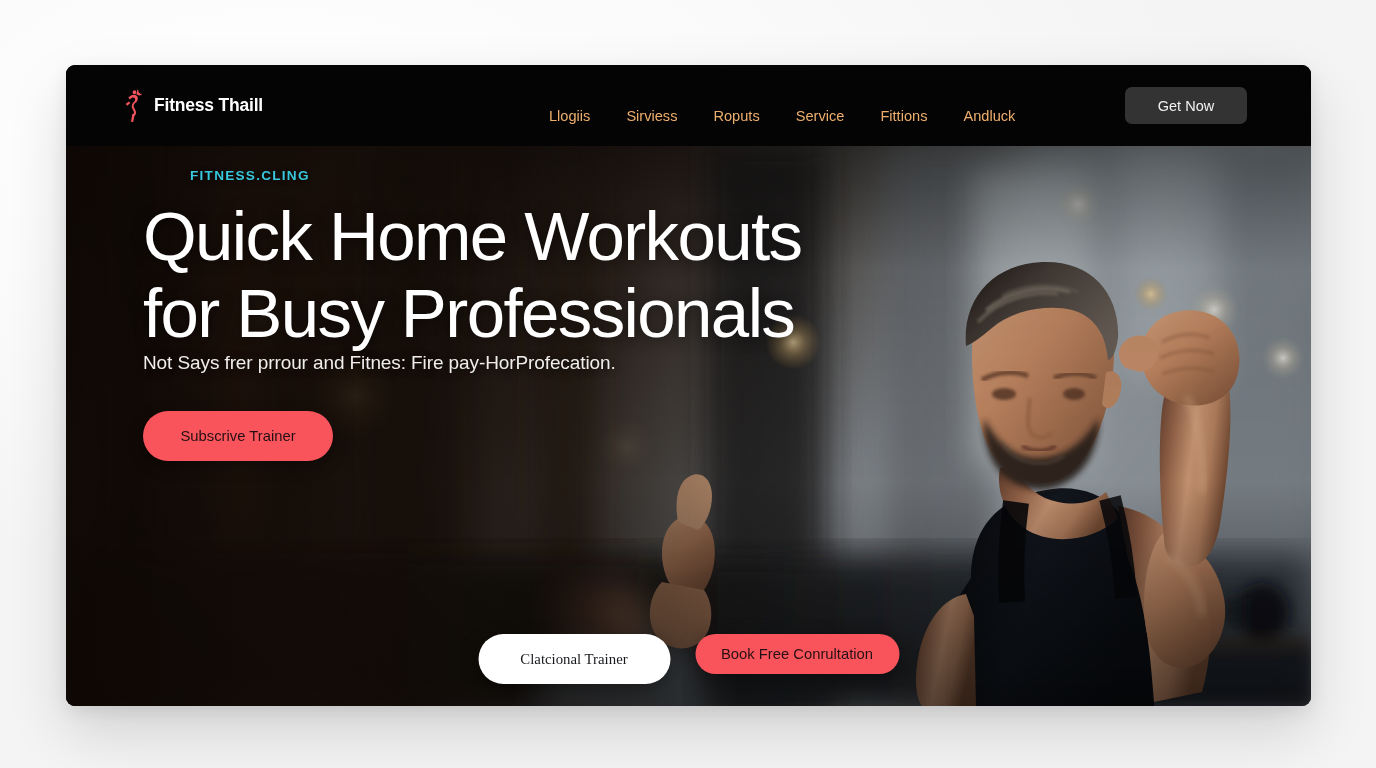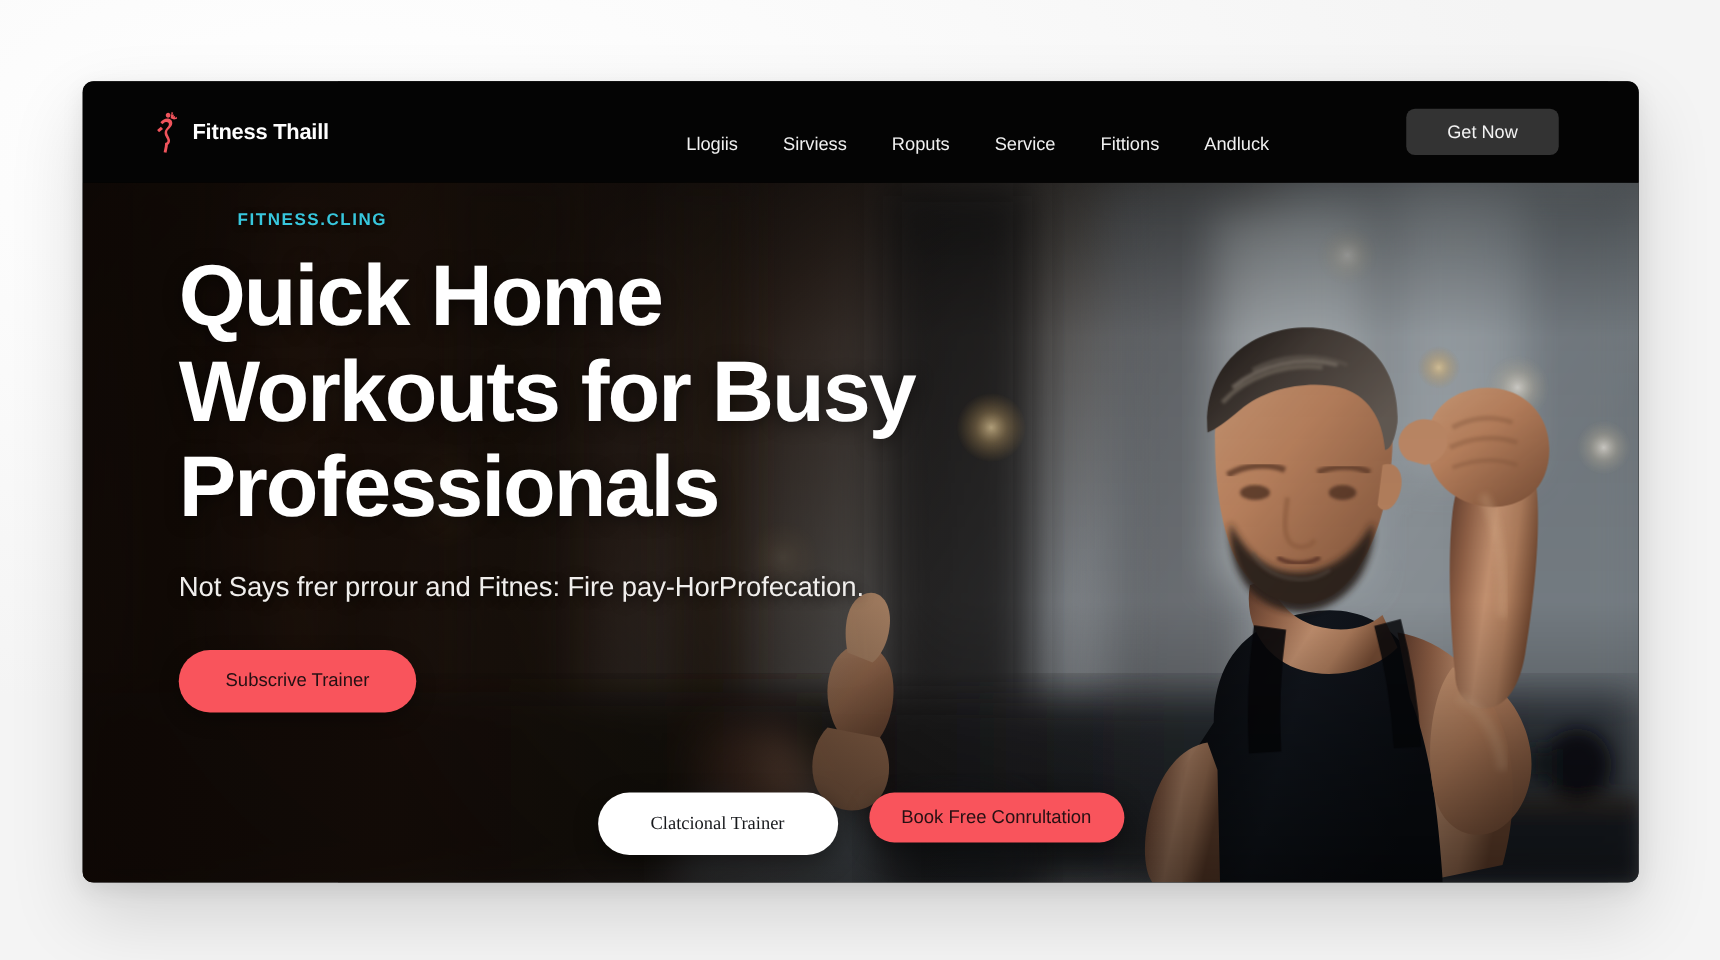--- a/index.html
+++ b/index.html
@@ -58,21 +58,21 @@
   }
 
   .nav-links {
     position: absolute;
     left: 483px;
     display: flex;
     align-items: center;
     gap: 36px;
   }
   .nav-link {
-    color: #ffffff;
+    color: #fdba74;
     font-size: 14.6px;
     white-space: nowrap;
     cursor: pointer;
     opacity: 0.94;
     margin-top: 20px;
   }
 
   .get-now-btn {
     position: absolute;
     right: 64px;
@@ -132,31 +132,30 @@
     font-weight: bold;
     letter-spacing: 1.25px;
     margin-bottom: 16px;
     text-shadow: 0 1px 5px rgba(0,0,0,0.6);
     padding-left: 47px;
   }
 
   .headline {
     color: #ffffff;
     font-size: 69px;
-    font-weight: bold;
+    font-weight: normal;
     line-height: 1.11;
     letter-spacing: -1.6px;
     text-shadow: 0 2px 14px rgba(0,0,0,0.55);
     max-width: 670px;
   }
 
   .subhead {
-    margin-top: 28px;
     color: #f0eeec;
-    font-size: 22px;
+    font-size: 19px;
     letter-spacing: -0.1px;
     text-shadow: 0 1px 9px rgba(0,0,0,0.75);
     white-space: nowrap;
   }
 
   .cta-primary {
     margin-top: 37px;
     width: 190px;
     height: 50px;
     border-radius: 26px;

